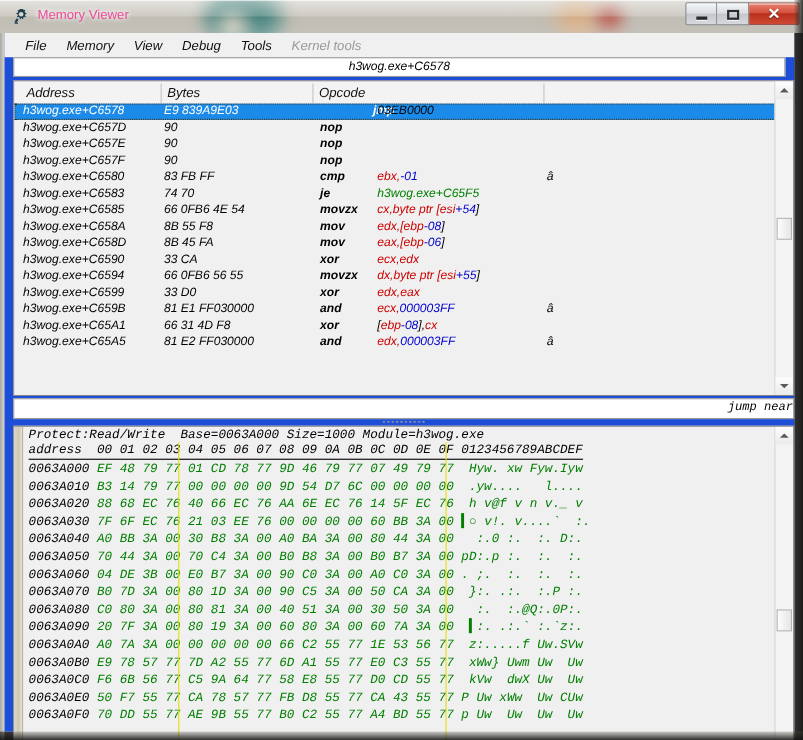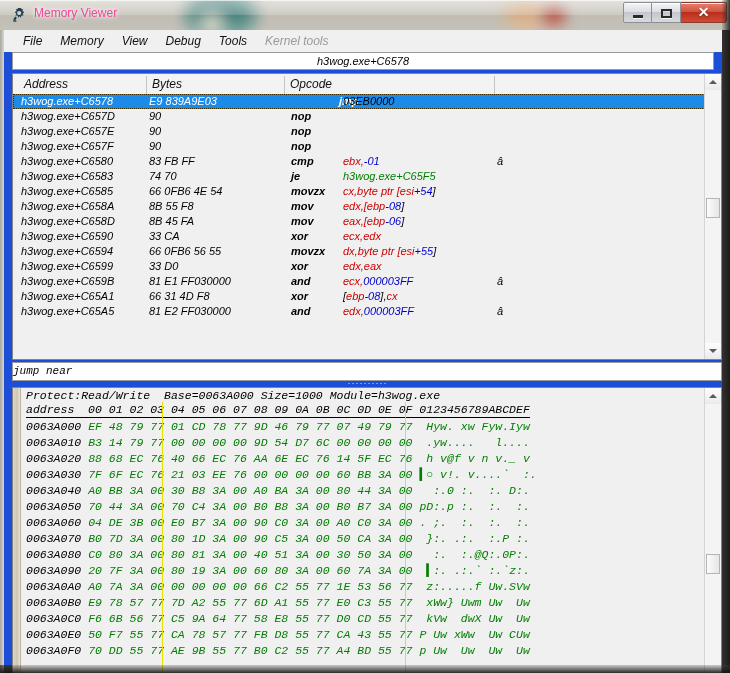--- a/index.html
+++ b/index.html
@@ -304,21 +304,21 @@
     position: absolute;
     left: 8px; top: 332px;
     width: 710px;
     height: 19px;
     background: #ffffff;
     border: 1px solid #9a9a9a;
     box-sizing: border-box;
     font-family: "Liberation Mono", monospace;
     font-size: 11px;
     color: #000;
-    text-align: left;
+    text-align: right;
     line-height: 16px;
   }
 
   
   #splitter {
     position: absolute;
     left: 8px; top: 351px;
     width: 710px; height: 5px;
   }
   .grip-dots {

